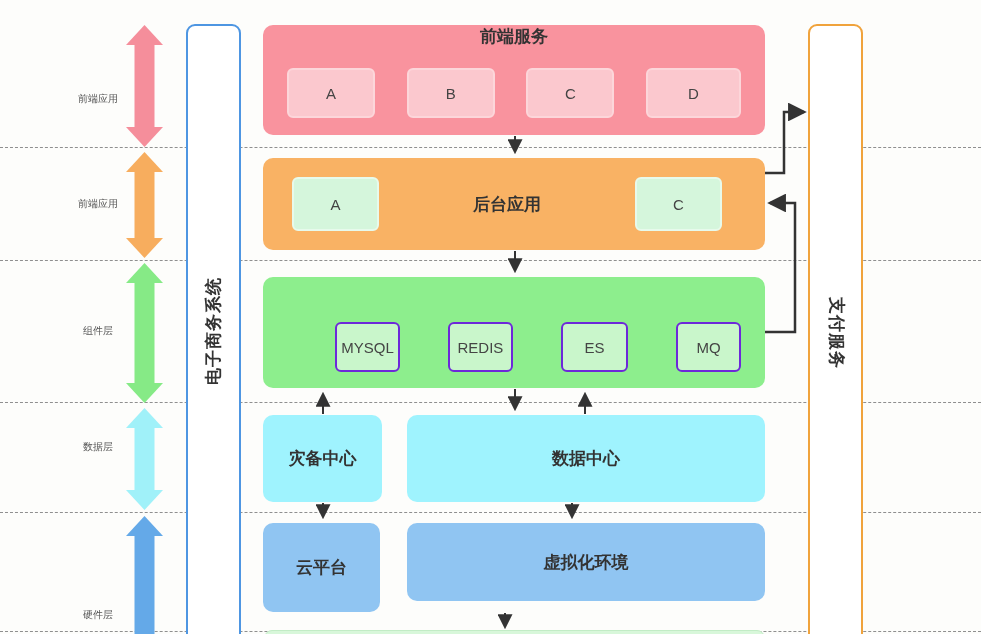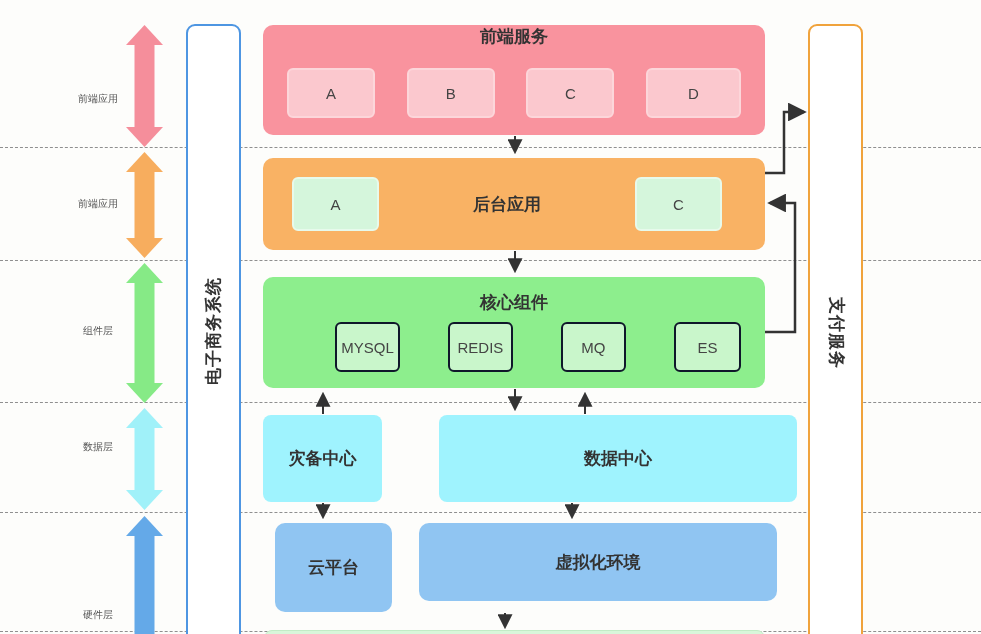--- a/index.html
+++ b/index.html
@@ -42,23 +42,23 @@
   .sub-box {
     height:50px; border-radius:6px; display:flex;
     align-items:center; justify-content:center;
     font-size:15px; color:#444;
   }
   .frontend-box { background:#F9939E; }
   .frontend-sub { background:#FBC8CE; border:2px solid #FCD6DA; width:88px; }
   .backend-box  { background:#F9B264; display:flex; align-items:center; padding:0 29px; }
   .backend-sub  { background:#D5F6DC; border:2px solid #E7FAEC; width:87px; height:54px; }
   .core-box     { background:#8DEE8D; }
-  .core-sub     { background:#C9F6CB; border:2px solid #0f172a; width:87px;margin-left:48px; }
-  .cyan-box     { background:#9FF3FE; display:flex; align-items:center; justify-content:center;border-radius:8px; }
-  .blue-box     { background:#90C5F2; display:flex; align-items:center; justify-content:center;margin-left:12px; }
+  .core-sub     { background:#C9F6CB; border:2px solid #6d28d9; width:87px;margin-left:48px; }
+  .cyan-box     { background:#9FF3FE; display:flex; align-items:center; justify-content:center; }
+  .blue-box     { background:#90C5F2; display:flex; align-items:center; justify-content:center; }
   .bottom-box   {
     position:absolute; left:264px; top:630px; width:501px; height:24px;
     background:#D8F7DA; border:1px solid #C2ECC6; border-radius:8px; z-index:1;
   }
   #connectors {
     position:absolute; left:0; top:0; width:981px; height:634px;
     z-index:3; pointer-events:none;
   }
 </style>
 </head>
@@ -120,33 +120,32 @@
     </div>
   </div>
 
   <div class="node backend-box" style="left:263px; top:158px; width:502px; height:92px;">
     <div class="sub-box backend-sub">A</div>
     <div class="node-title" style="flex:1;">后台应用</div>
     <div class="sub-box backend-sub" style="margin-right:14px;">C</div>
   </div>
 
   <div class="node core-box" style="left:263px; top:277px; width:502px; height:111px;">
-    <div class="node-title" style="margin-top:14px;">核心组件</div>
     <div class="sub-row" style="top:45px;">
       <div class="sub-box core-sub">MYSQL</div>
       <div class="sub-box core-sub">REDIS</div>
+      <div class="sub-box core-sub" style="width:90px">ES</div>
       <div class="sub-box core-sub">MQ</div>
-      <div class="sub-box core-sub" style="width:90px">ES</div>
     </div>
   </div>
 
   <div class="node cyan-box" style="left:263px; top:415px; width:119px; height:87px;">
     <div class="node-title">灾备中心</div>
   </div>
-  <div class="node cyan-box" style="left:407px; top:415px; width:358px; height:87px;margin-left:32px;">
+  <div class="node cyan-box" style="left:407px; top:415px; width:358px; height:87px;">
     <div class="node-title">数据中心</div>
   </div>
 
   <div class="node blue-box" style="left:263px; top:523px; width:117px; height:89px;">
     <div class="node-title">云平台</div>
   </div>
   <div class="node blue-box" style="left:407px; top:523px; width:358px; height:78px;">
     <div class="node-title">虚拟化环境</div>
   </div>
 

